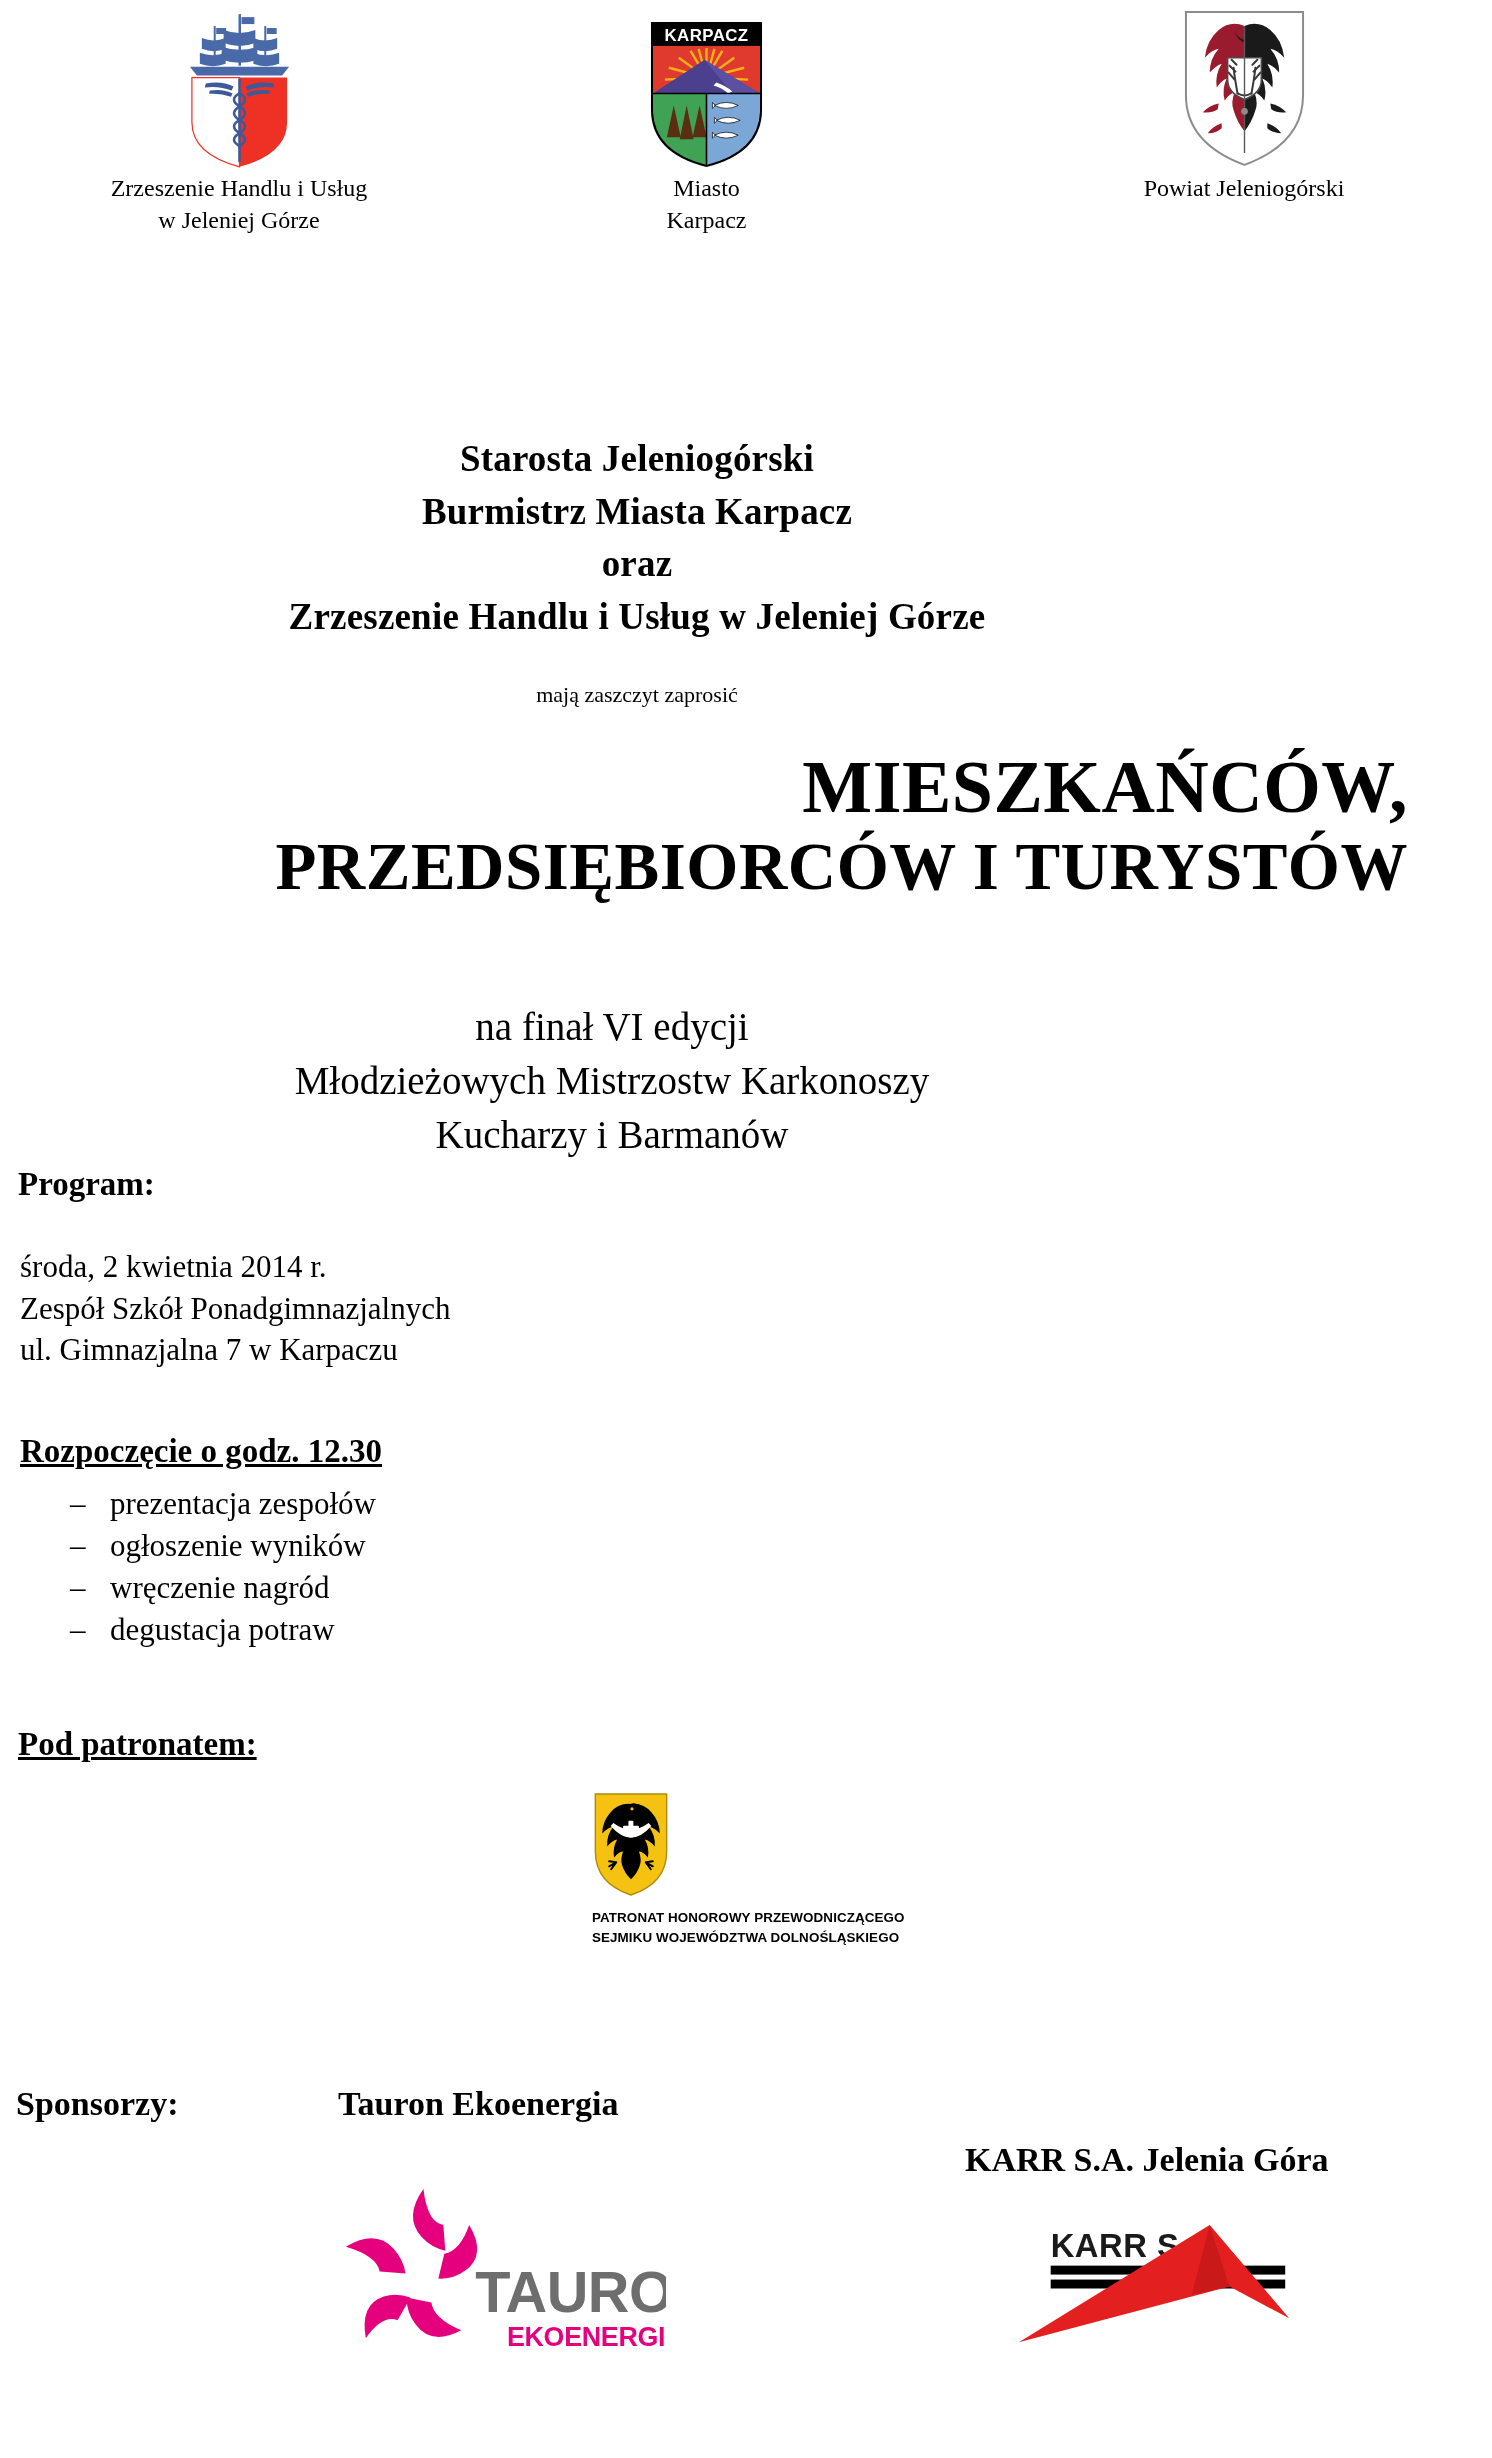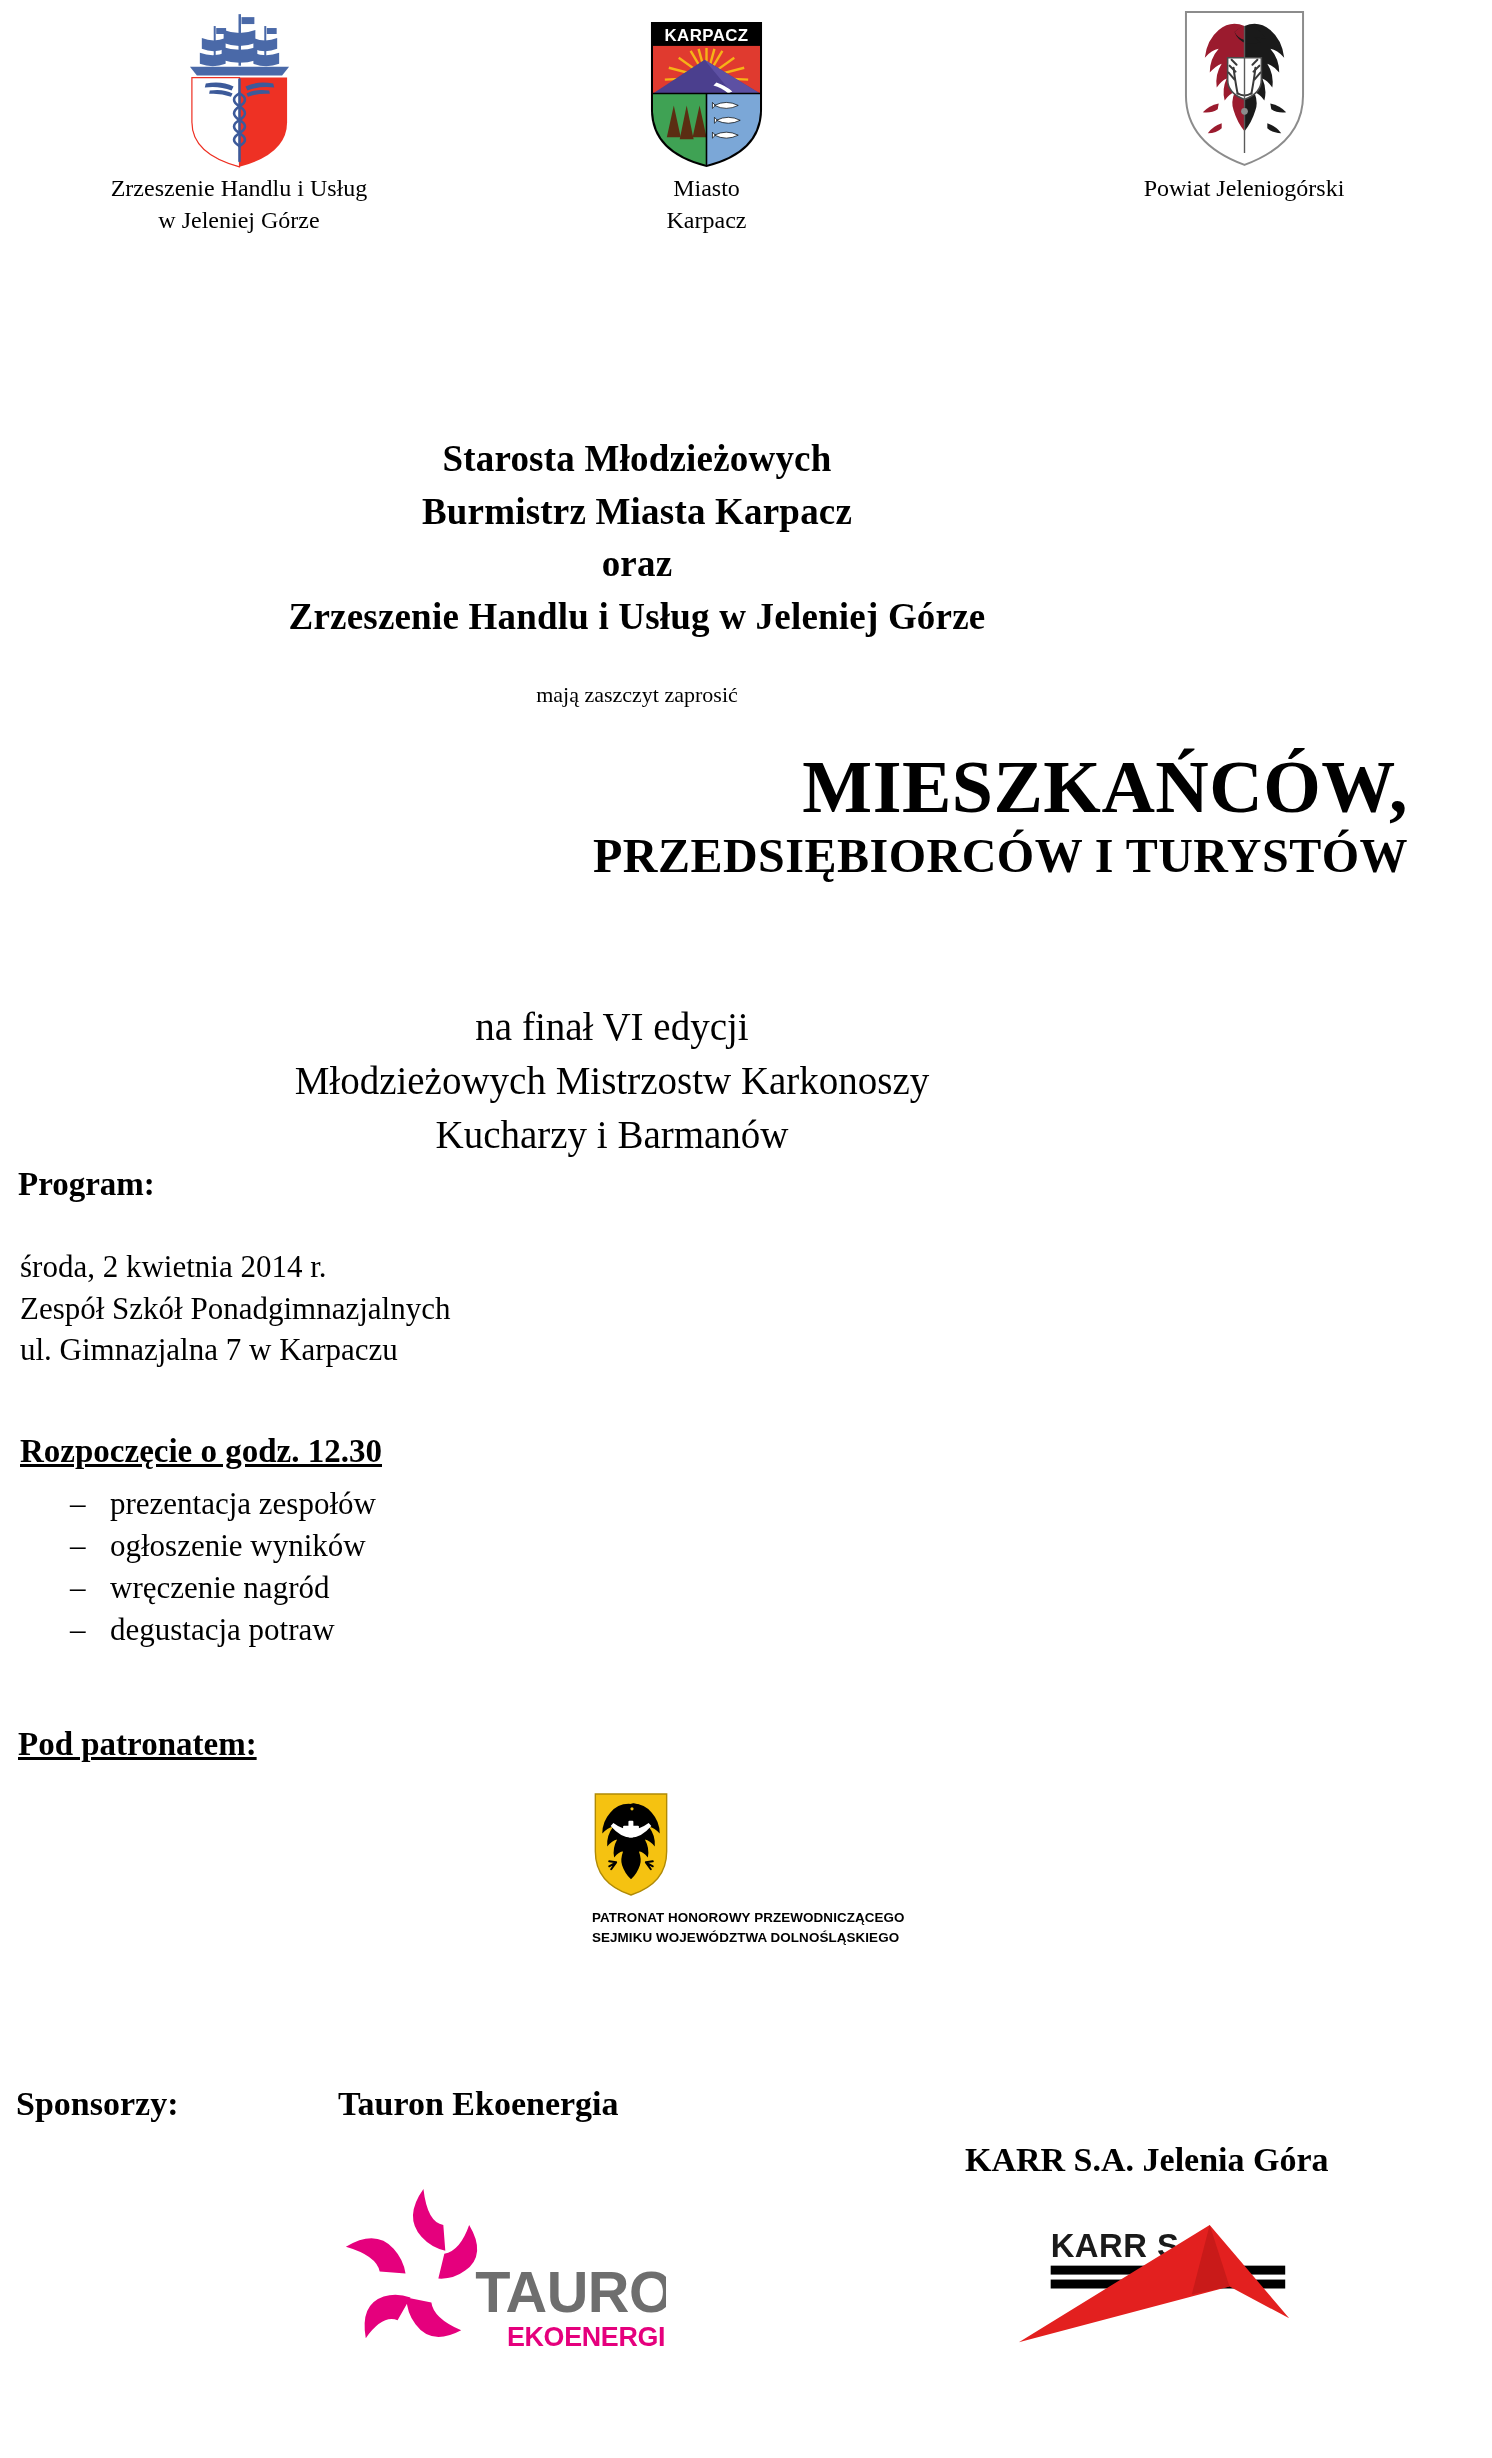--- a/index.html
+++ b/index.html
@@ -86,21 +86,21 @@
     width: 1408px;
     text-align: right;
     font-weight: bold;
   }
   .headline .l1 {
     font-size: 74px;
     line-height: 1.12;
     letter-spacing: 0.5px;
   }
   .headline .l2 {
-    font-size: 48px;
+    font-size: 67px;
     line-height: 1.12;
     letter-spacing: 0.5px;
   }
 
   
   .event-sub {
     position: absolute;
     left: 0;
     top: 1000px;
     width: 1224px;
@@ -369,21 +369,21 @@
           </g>
           <line x1="65" y1="18" x2="65" y2="146" stroke="#5a5a5a" stroke-width="1.4"></line>
           <circle cx="65" cy="104" r="3.4" fill="#8c8c8c"></circle>
         </svg>
       </div>
       <div class="caption">Powiat Jeleniogórski</div>
     </div>
   </div>
 
   <div class="invite-block">
-    <div class="invite-line">Starosta Młodzieżowych</div>
+    <div class="invite-line">Starosta Jeleniogórski</div>
     <div class="invite-line">Burmistrz Miasta Karpacz</div>
     <div class="invite-line">oraz</div>
     <div class="invite-line">Zrzeszenie Handlu i Usług w Jeleniej Górze</div>
     <div class="invite-sub">mają zaszczyt zaprosić</div>
   </div>
 
   <div class="headline">
     <div class="l1">MIESZKAŃCÓW,</div>
     <div class="l2">PRZEDSIĘBIORCÓW I TURYSTÓW</div>
   </div>

